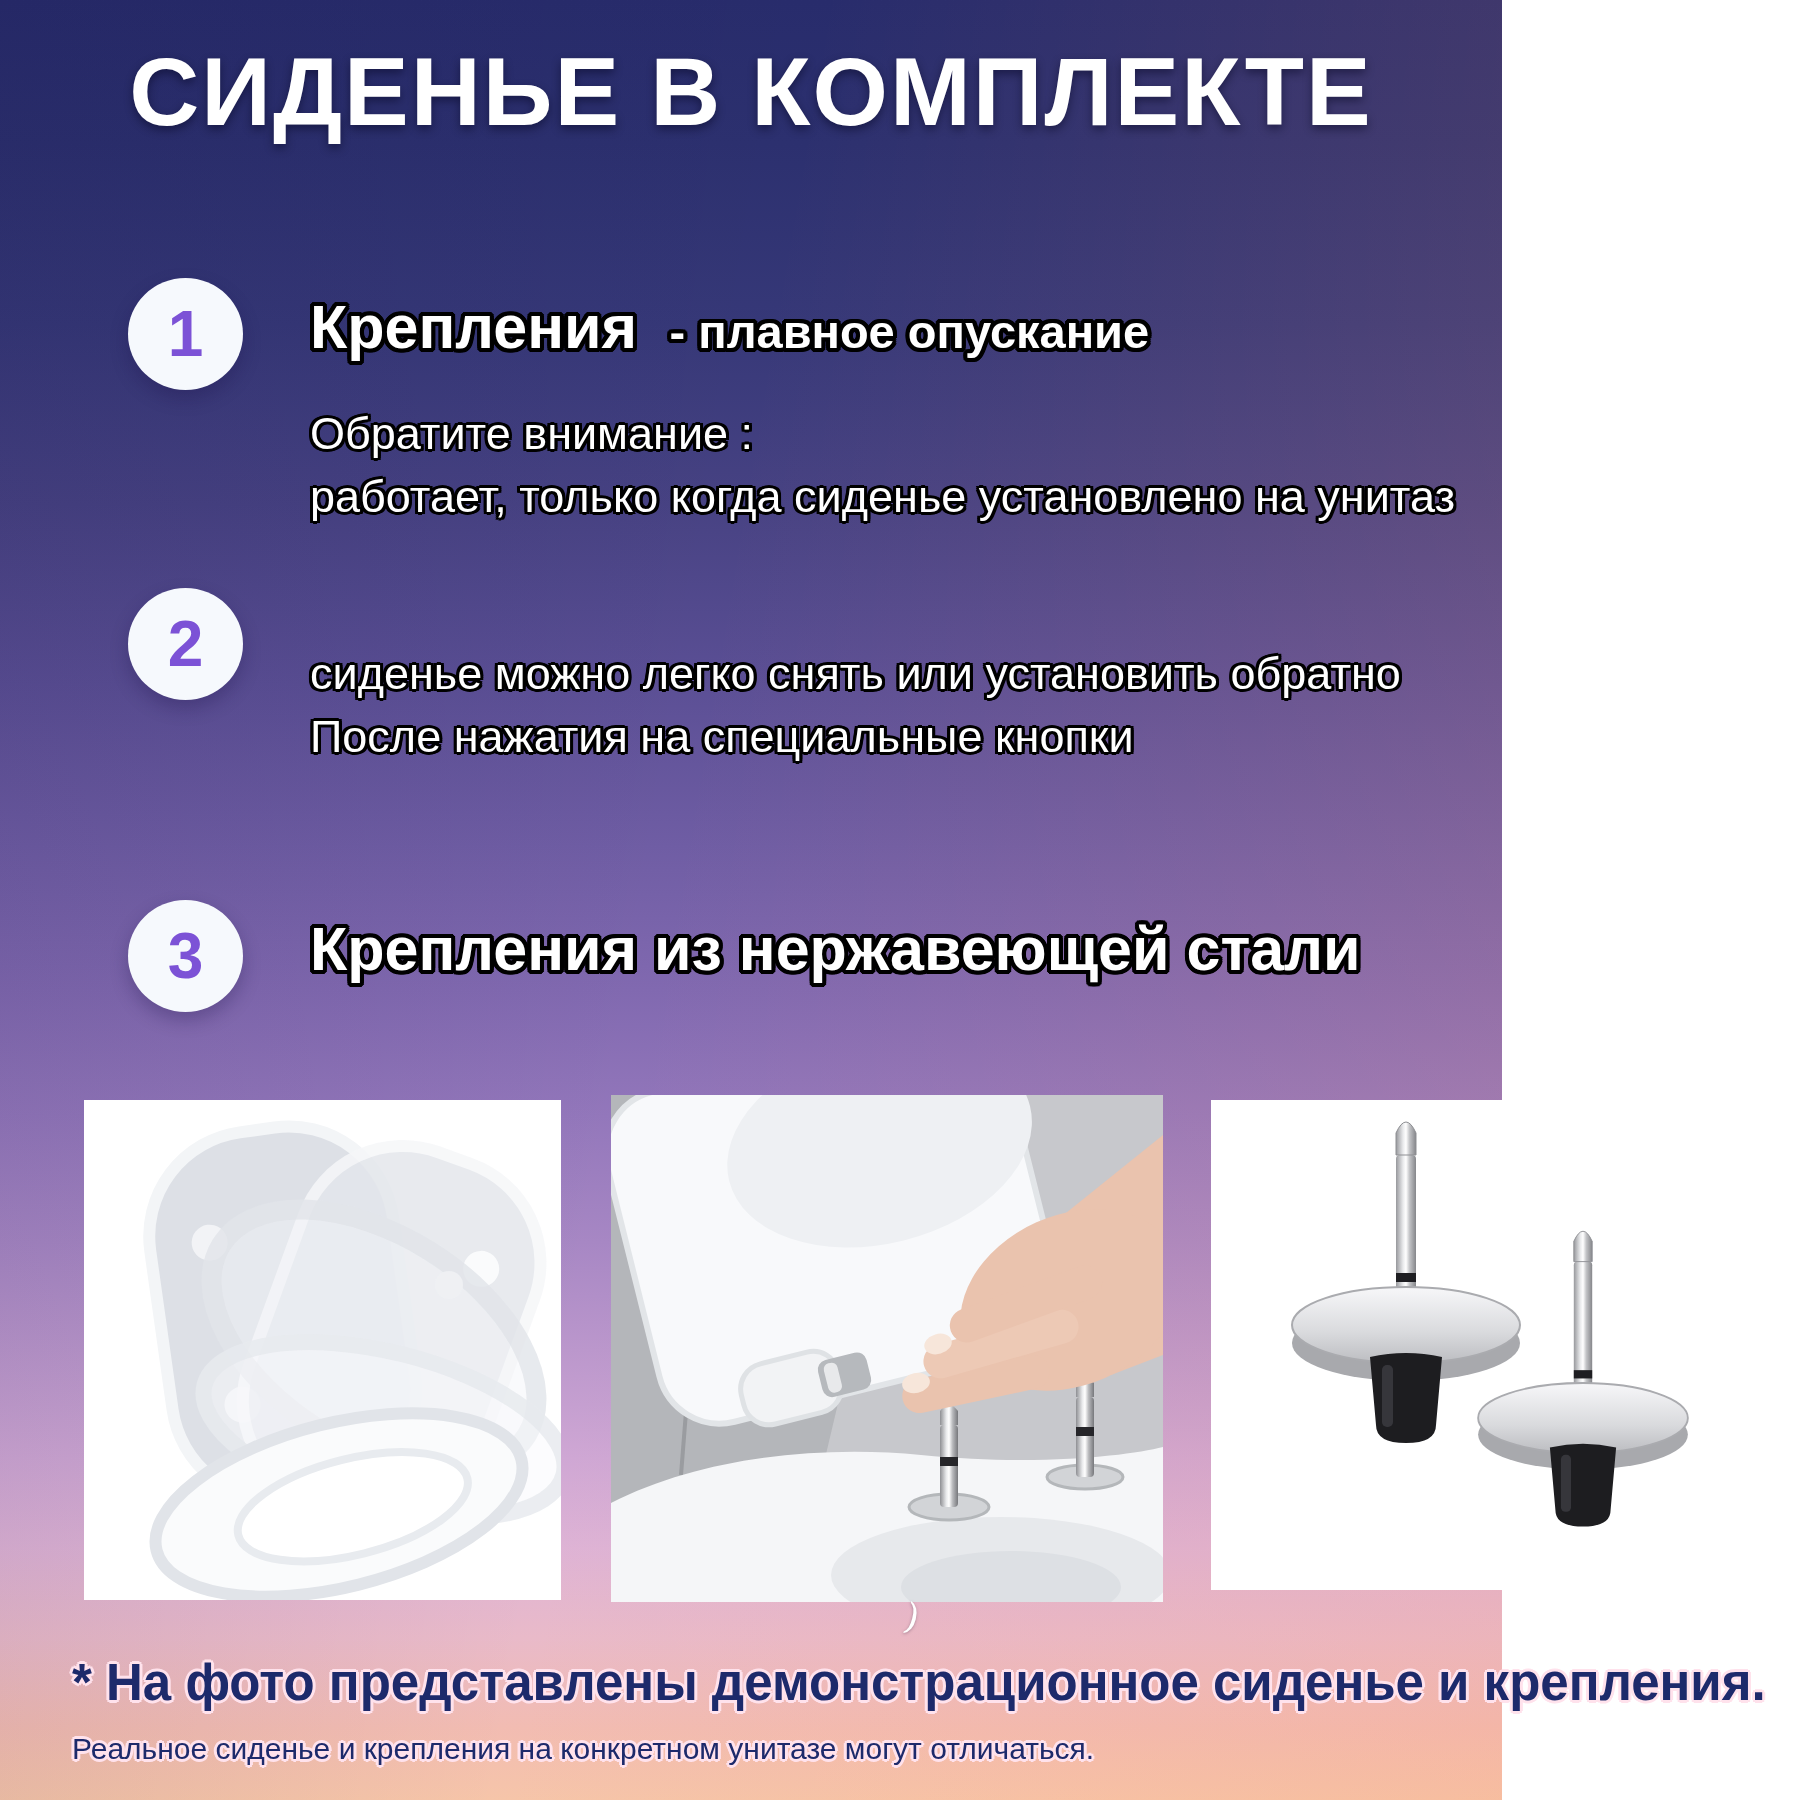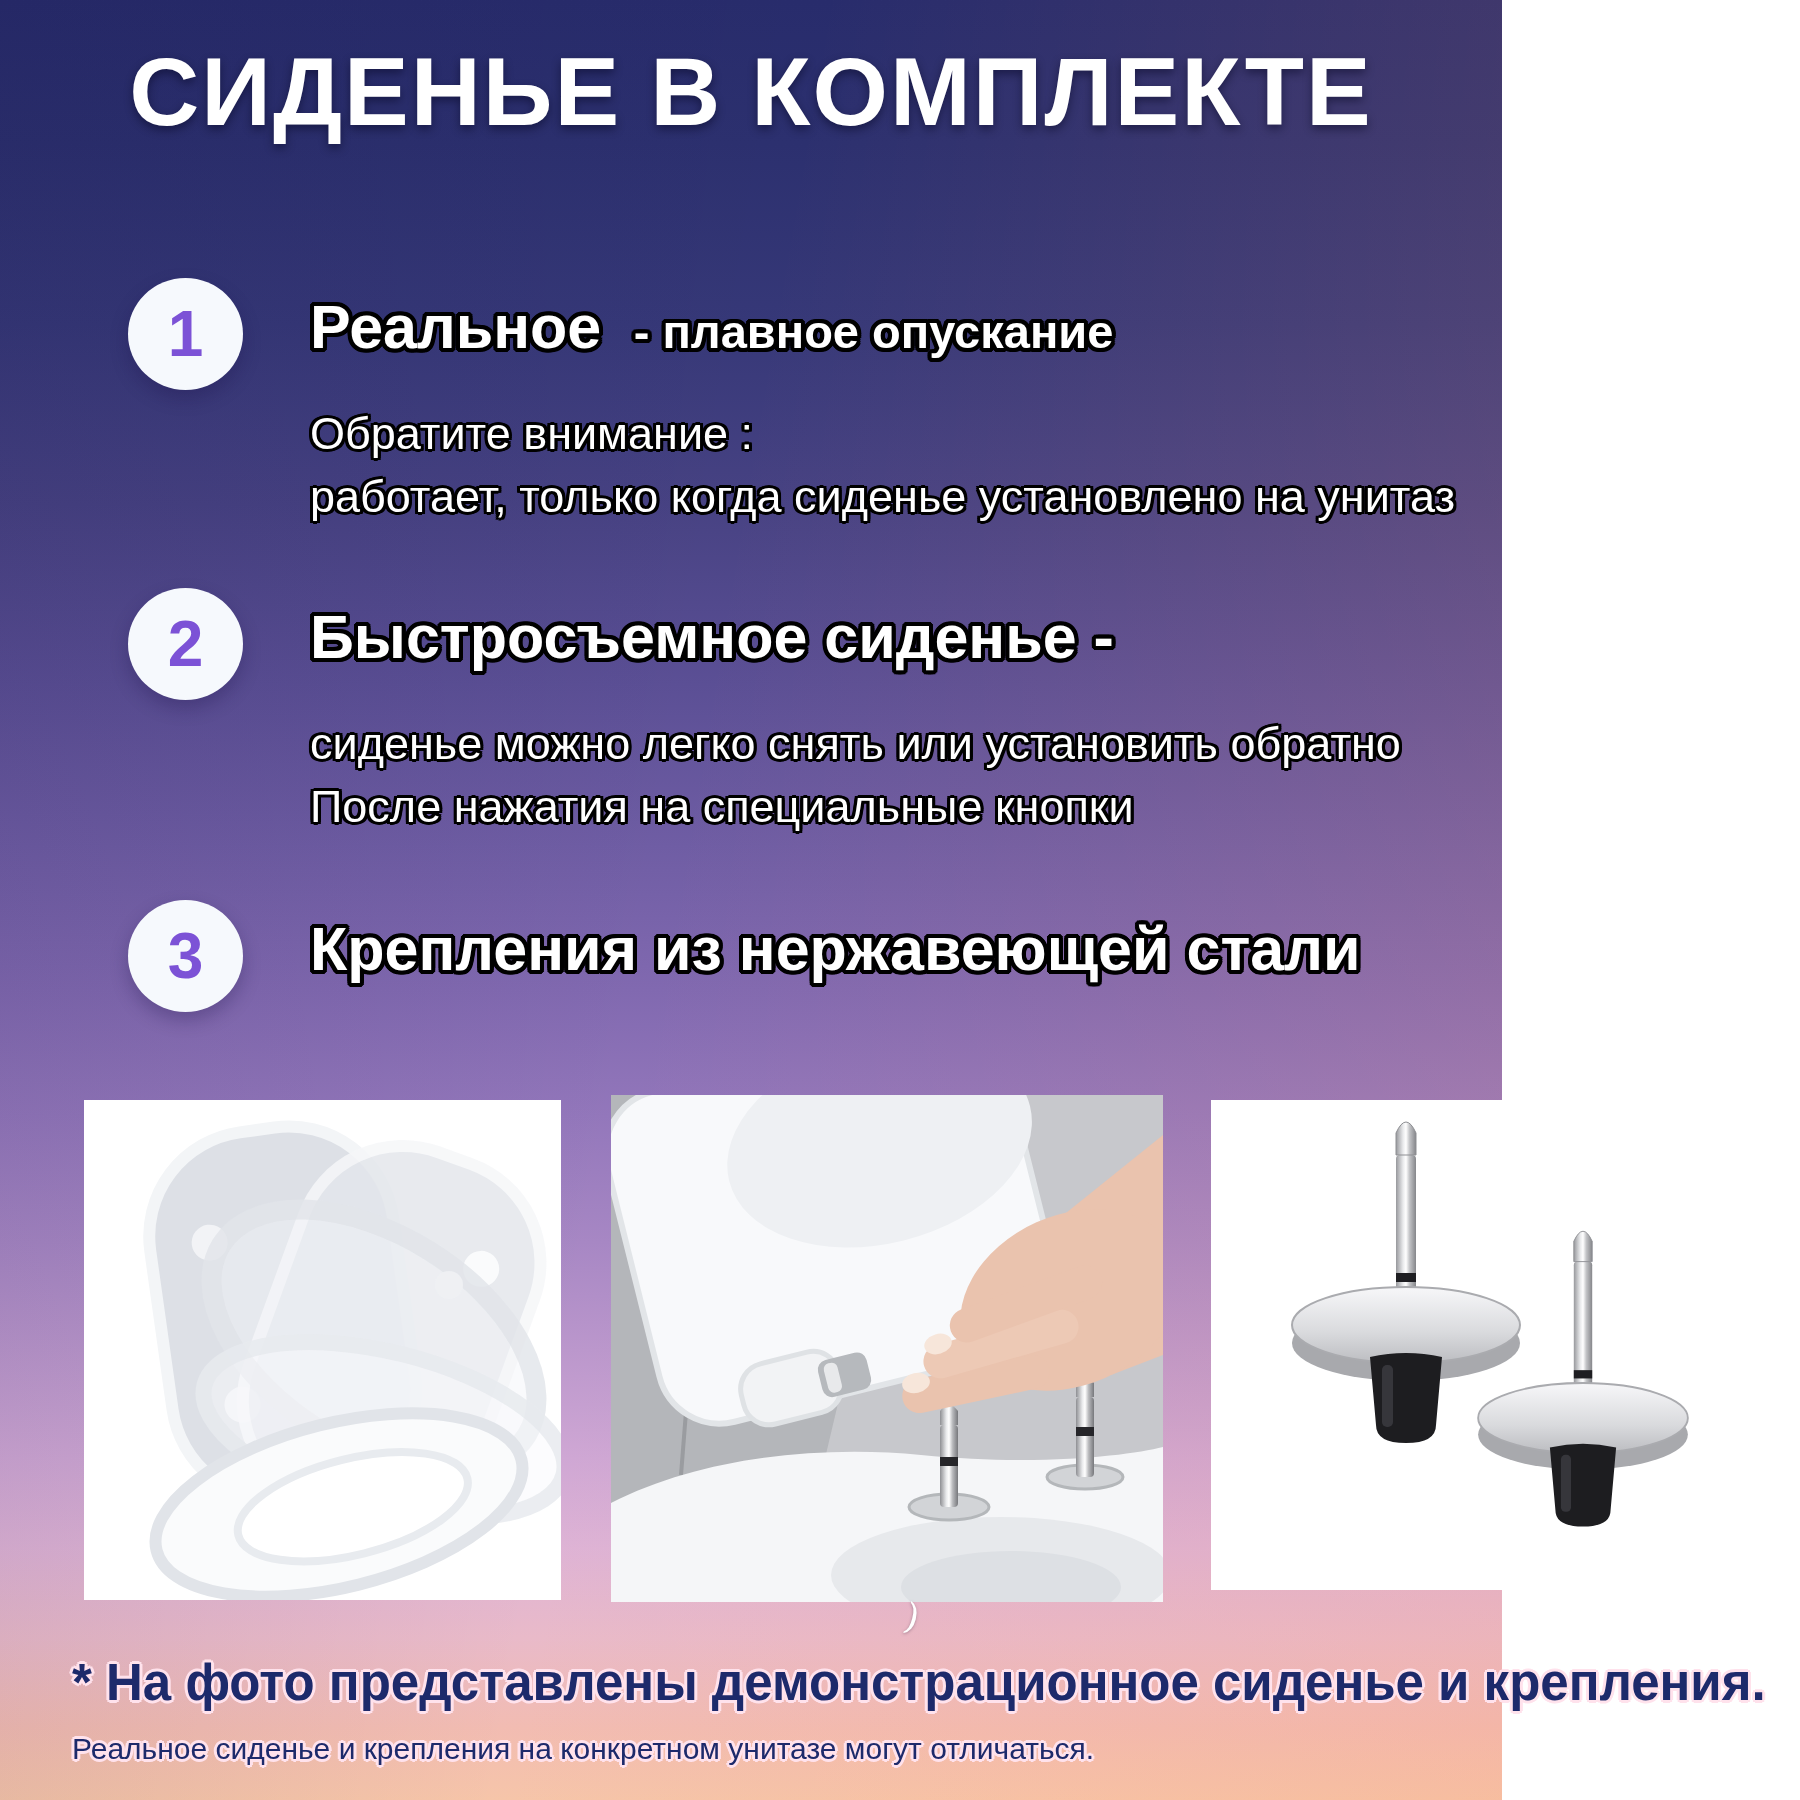--- a/index.html
+++ b/index.html
@@ -93,38 +93,35 @@
 <div class="poster">
 
   <h1 class="title">СИДЕНЬЕ В КОМПЛЕКТЕ</h1>
 
   <div class="feature f1">
     <div class="num-circle">
       <span>1</span>
     </div>
     <div class="feature-text">
       <div class="feature-heading">
-        <span class="h-big">Реальное</span>
+        <span class="h-big">Крепления</span>
         <span class="h-note">- плавное опускание</span>
       </div>
       <div class="feature-lines">
         <div class="feature-line">Обратите внимание :</div>
         <div class="feature-line">работает, только когда сиденье установлено на унитаз</div>
       </div>
     </div>
   </div>
 
   <div class="feature f2">
     <div class="num-circle">
       <span>2</span>
     </div>
     <div class="feature-text">
-      <div class="feature-heading">
-        <span class="h-big">Быстросъемное сиденье -</span>
-      </div>
       <div class="feature-lines">
         <div class="feature-line">сиденье можно легко снять или установить обратно</div>
         <div class="feature-line">После нажатия на специальные кнопки</div>
       </div>
     </div>
   </div>
 
   <div class="feature f3">
     <div class="num-circle">
       <span>3</span>

